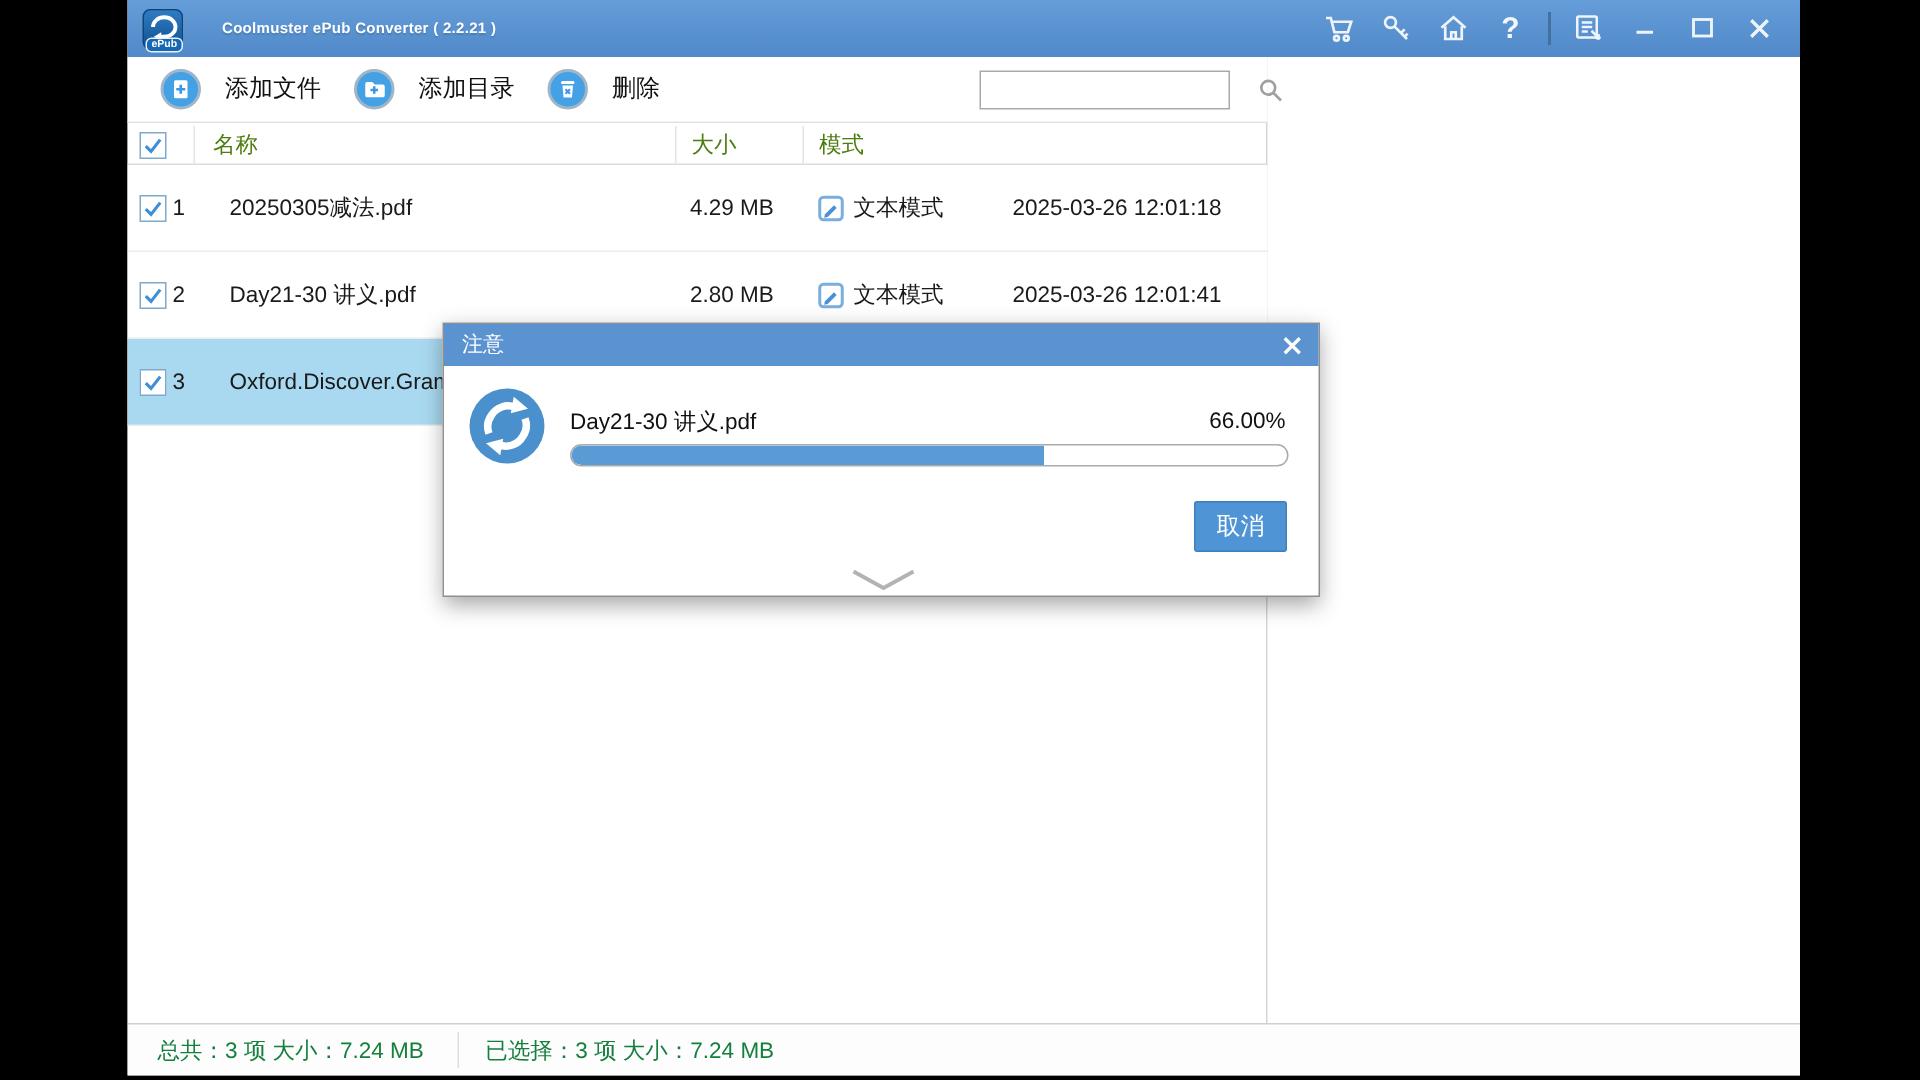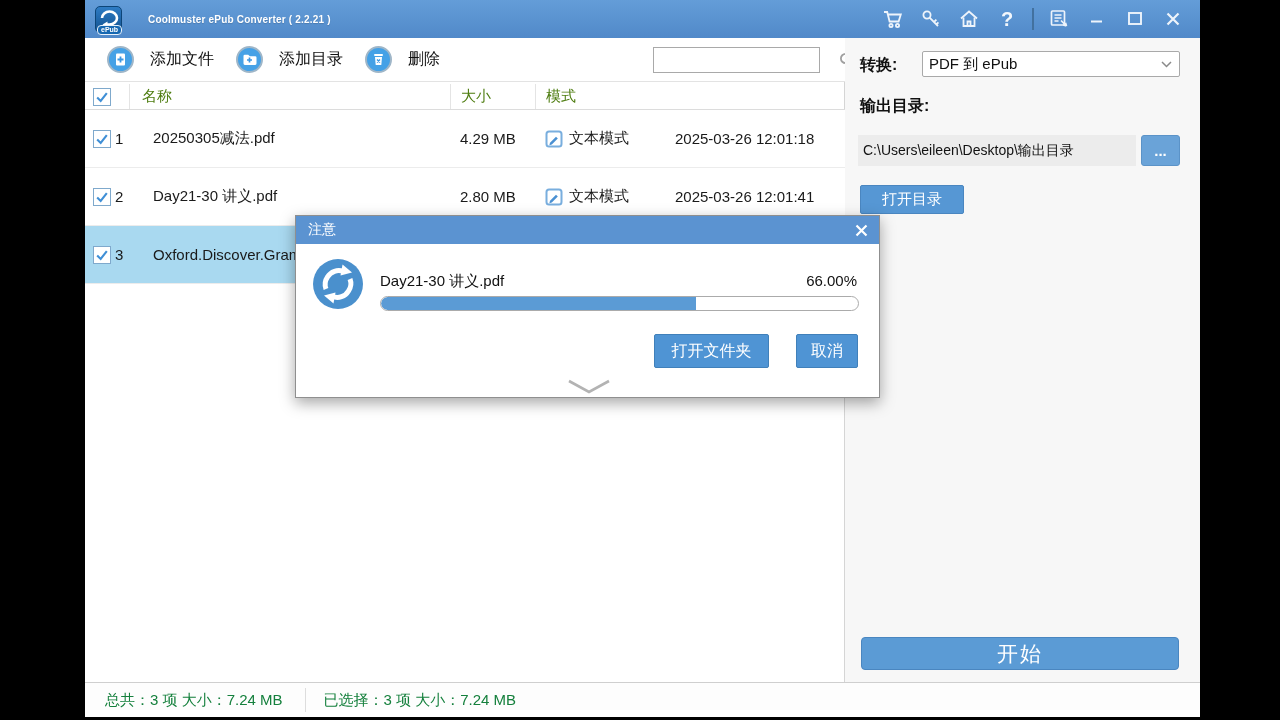--- a/index.html
+++ b/index.html
@@ -273,34 +273,20 @@
             <svg width="14" height="14" viewBox="0 0 16 16" fill="none" stroke="#3f8fd6" stroke-width="2.4">
                   <path d="M2.5 8.5 L6.5 12.5 L13.5 3.5"></path>
                 </svg>
               </span>
             </div>
           <div class="rc rc-idx">3</div>
           <div class="rc rc-name">Oxford.Discover.Gram</div>
         </div>
       </div>
 
-      <div class="panel">
-        <div class="plabel" style="left:15px; top:17px;">转换:</div>
-        <div class="select">
-          <span class="val">PDF 到 ePub</span>
-          <svg width="11" height="7" viewBox="0 0 11 7" fill="none" stroke="#8a8a8a" stroke-width="1.5">
-              <path d="M1 1 L5.5 5.5 L10 1"></path>
-            </svg>
-        </div>
-        <div class="plabel" style="left:15px; top:58px;">输出目录:</div>
-        <div class="pathbox">C:\Users\eileen\Desktop\输出目录</div>
-        <div class="browse">...</div>
-        <div class="opendir">打开目录</div>
-        <div class="startbtn">开始</div>
-      </div>
     </div>
 
     <div class="statusbar">
       <span class="s1">总共：3 项 大小：7.24 MB</span>
       <span class="sdiv"></span>
       <span>已选择：3 项 大小：7.24 MB</span>
     </div>
   </div>
 
   <div class="dialog">
@@ -321,21 +307,20 @@
         </g>
         <polygon points="30.5,6.5 40,14.5 28.5,17.5" fill="#fff"></polygon>
         <polygon points="21.5,45.5 12,37.5 23.5,34.5" fill="#fff"></polygon>
       </svg>
     </div>
     <div class="dfile">Day21-30 讲义.pdf</div>
     <div class="dpct">66.00%</div>
     <div class="ptrack">
       <div class="pfill" style="width: 66%;"></div>
     </div>
-    <div class="dbtn open">打开文件夹</div>
     <div class="dbtn cancel">取消</div>
     <div class="dchev">
       <svg width="46" height="16" viewBox="0 0 46 16" fill="none" stroke="#b3b3b3" stroke-width="2.6">
           <path d="M3 2 L23 13 L43 2"></path>
         </svg>
     </div>
   </div>
 </div>
 
 </body></html>

